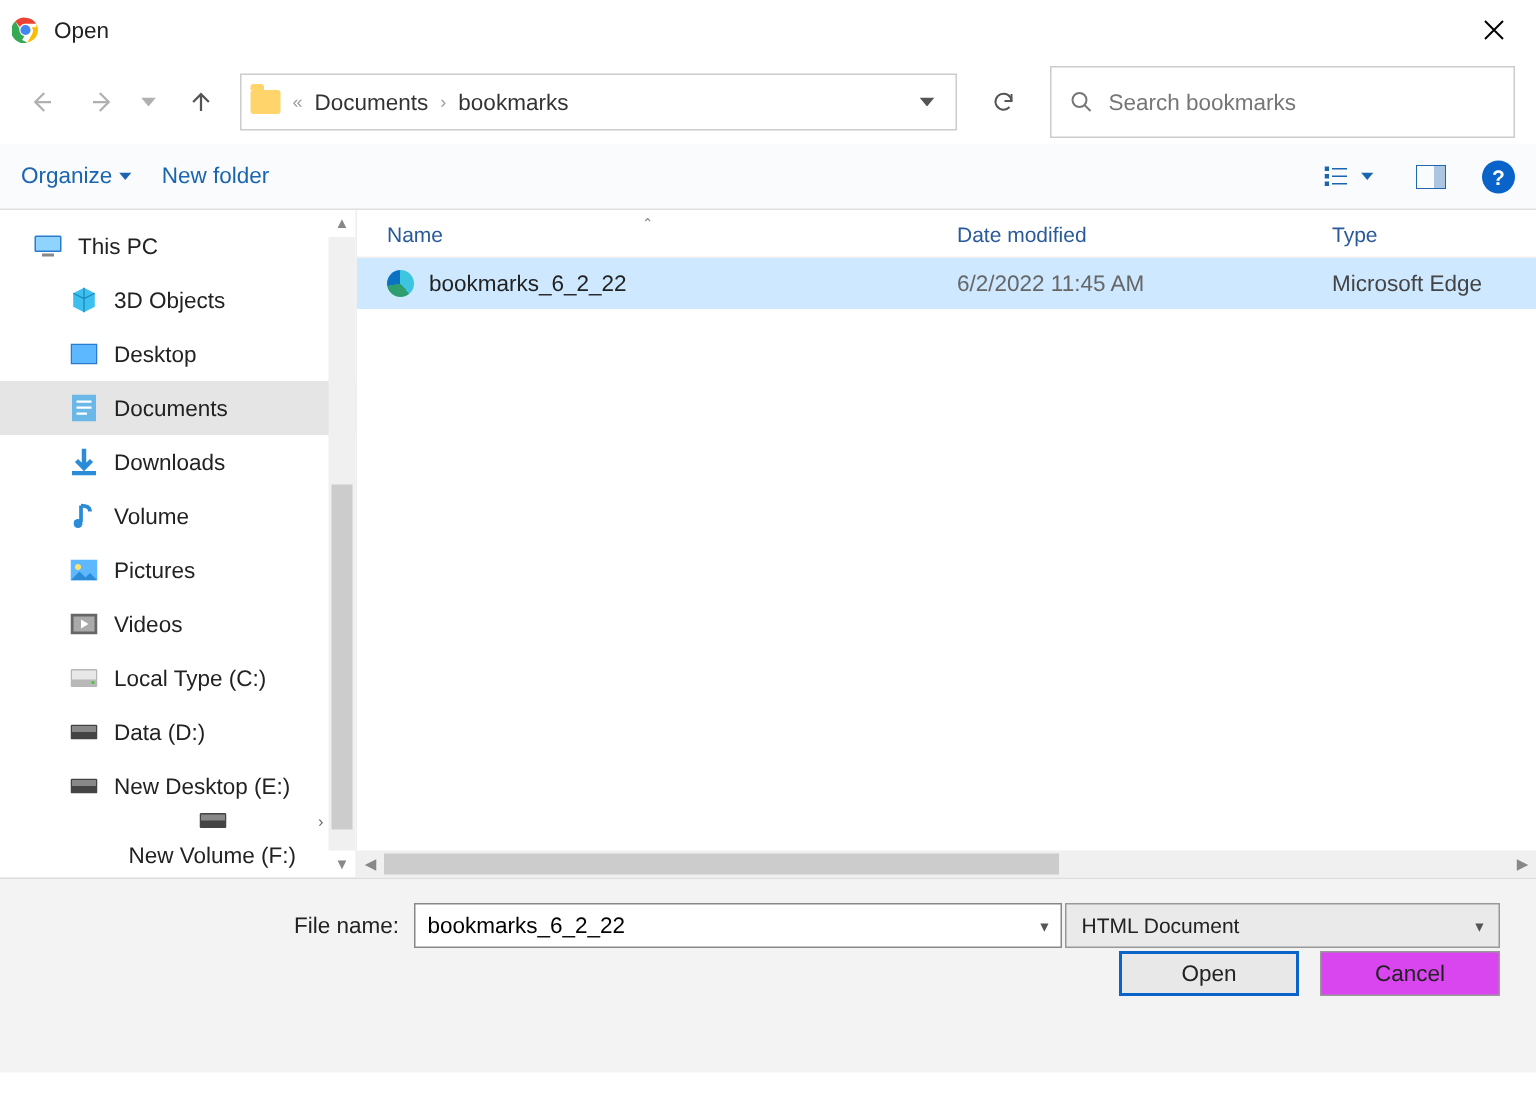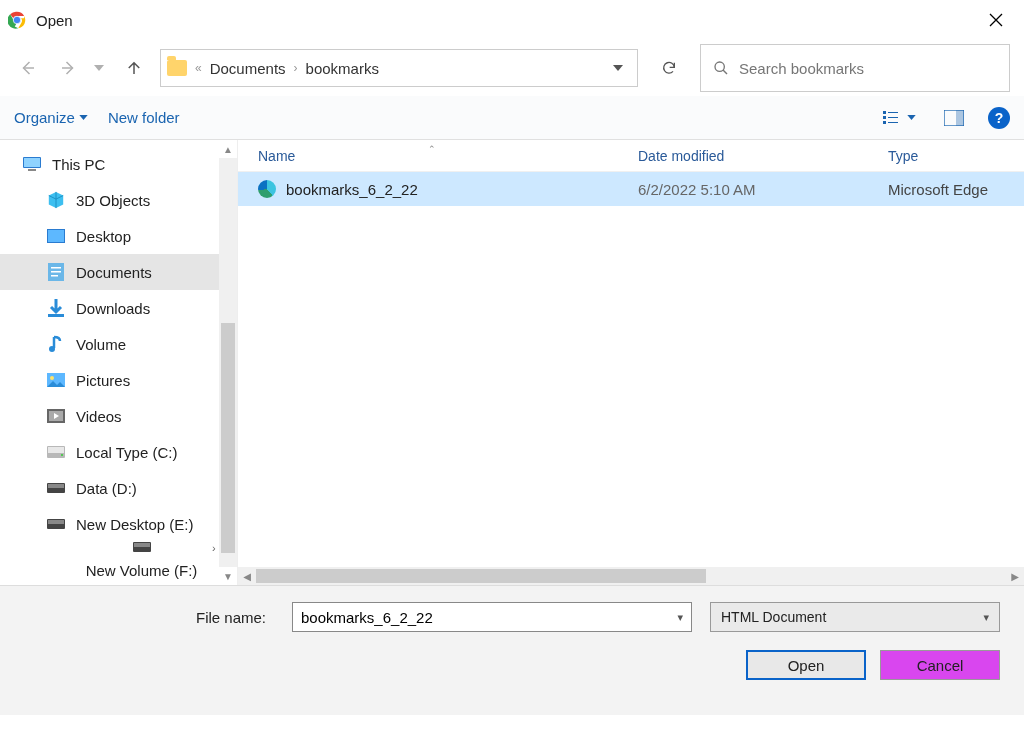--- a/index.html
+++ b/index.html
@@ -66,21 +66,21 @@
   .row .c-date{width:250px;color:#666;}
   .row .c-type{flex:1;color:#444;}
   .edge-icon{width:18px;height:18px;border-radius:50%;background:conic-gradient(#3cc4e0 0 140deg,#2f9e6e 140deg 260deg,#0b72c2 260deg 360deg);}
   .hscroll{height:18px;background:#f0f0f0;display:flex;align-items:center;}
   .hscroll .arrow{width:18px;text-align:center;color:#888;font-size:10px;cursor:pointer;}
   .hscroll .track{flex:1;height:100%;position:relative;}
   .hscroll .thumb{position:absolute;left:0;top:2px;bottom:2px;width:60%;background:#ccc;cursor:pointer;}
 
   
   .footer{height:130px;background:#f3f3f3;border-top:1px solid #ddd;padding:16px 24px;}
-  .fn-row{display:flex;align-items:center;gap:18px;margin-bottom:18px;}
+  .fn-row{display:flex;align-items:center;gap:2px;margin-bottom:2px;}
   .fn-label{width:250px;text-align:right;font-size:15px;padding-right:8px;}
   .fn-input{flex:1;height:30px;border:1px solid #888;background:#fff;display:flex;align-items:center;padding:0 8px;position:relative;}
   .fn-input input{border:none;outline:none;width:100%;font-size:15px;}
   .fn-input .dd{position:absolute;right:8px;color:#555;font-size:11px;cursor:pointer;}
   .ft-select{width:290px;height:30px;border:1px solid #999;background:#eaeaea;display:flex;align-items:center;padding:0 10px;position:relative;cursor:pointer;}
   .ft-select .dd{position:absolute;right:10px;color:#555;font-size:11px;}
   .btn-row{display:flex;justify-content:flex-end;gap:14px;}
   .btn{width:120px;height:30px;border:1px solid #999;background:#d946ef;display:flex;align-items:center;justify-content:center;font-size:15px;cursor:pointer;}
   .btn.primary{border:2px solid #0a63c9;background:#e8e8e8;}
 
@@ -335,21 +335,21 @@
       </div>
       <div class="col-date"><span>Date modified</span></div>
       <div class="col-type"><span>Type</span></div>
     </div>
     <div class="rows">
       <div class="row selected">
         <div class="c-name">
           <span class="edge-icon"></span>
           <span>bookmarks_6_2_22</span>
         </div>
-        <div class="c-date">6/2/2022 5:10 AM</div>
+        <div class="c-date">6/2/2022 11:45 AM</div>
         <div class="c-type">Microsoft Edge</div>
       </div>
     </div>
     <div class="hscroll">
       <div class="arrow">◀</div>
       <div class="track">
           <div class="thumb"></div>
         </div>
       <div class="arrow">▶</div>
     </div>

